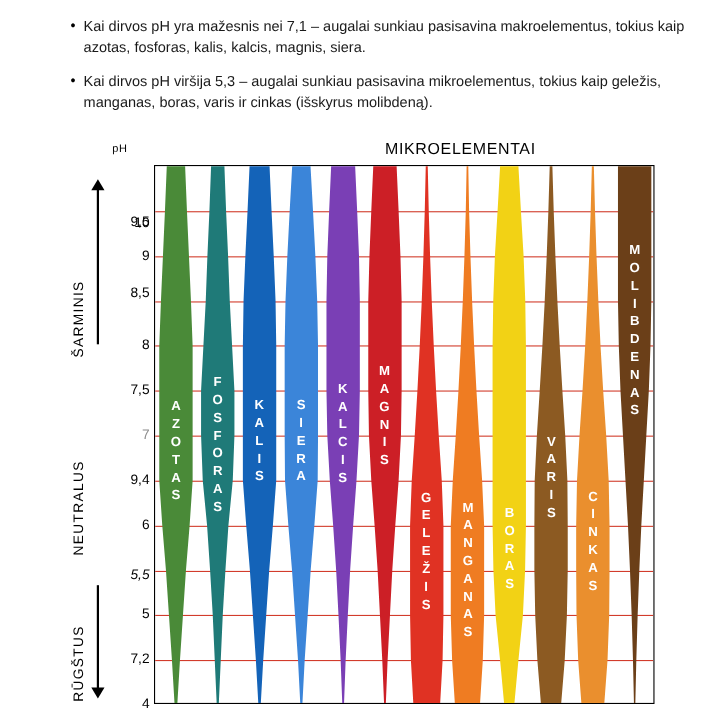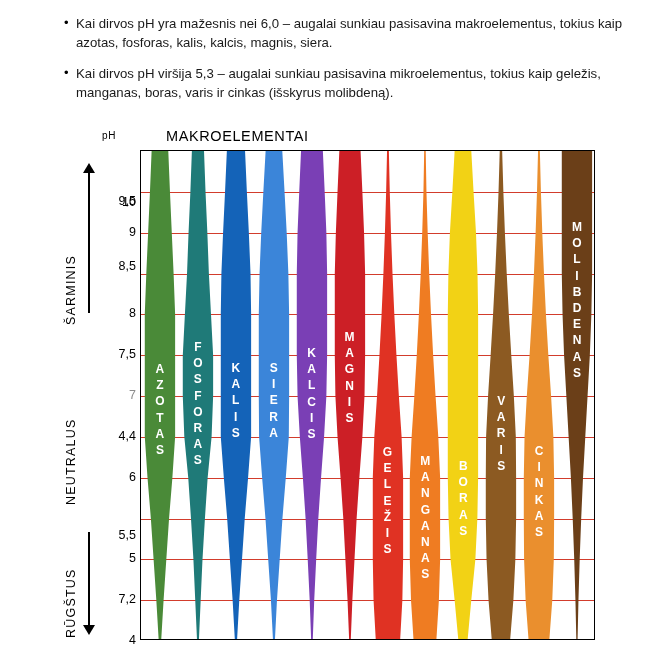--- a/index.html
+++ b/index.html
@@ -162,51 +162,51 @@
     white-space: nowrap;
     pointer-events: none;
   }
 </style>
 </head>
 <body>
 
 <div id="bullets">
   <div class="bullet-row">
     <div class="bullet-dot">•</div>
-    <div class="bullet-text">Kai dirvos pH yra mažesnis nei 6,0 – augalai sunkiau pasisavina makroelementus, tokius kaip azotas, fosforas, kalis, kalcis, magnis, siera.</div>
+    <div class="bullet-text">Kai dirvos pH yra mažesnis nei 7,1 – augalai sunkiau pasisavina makroelementus, tokius kaip azotas, fosforas, kalis, kalcis, magnis, siera.</div>
   </div>
   <div class="bullet-row">
     <div class="bullet-dot">•</div>
     <div class="bullet-text">Kai dirvos pH viršija 5,3 – augalai sunkiau pasisavina mikroelementus, tokius kaip geležis, manganas, boras, varis ir cinkas (išskyrus molibdeną).</div>
   </div>
 </div>
 
 <div id="chart">
 
   <div class="hdr" id="hdr-ph">pH</div>
-  <div class="hdr" id="hdr-makro">MAKROELEMENTAI</div>
+  <div class="hdr" id="hdr-mikro">MIKROELEMENTAI</div>
 
   <div id="zones">
       <div class="zone-label" style="top: 10px; height: 165px;">ŠARMINIS</div>
       <div class="zone-arrow up" style="top: 22px; height: 141px;"></div>
       <div class="zone-label" style="top: 190px; height: 165px;">NEUTRALUS</div>
       <div class="zone-label" style="top: 370px; height: 118px;">RŪGŠTUS</div>
       <div class="zone-arrow down" style="top: 382px; height: 94px;"></div>
     </div>
   <div id="yaxis">
       <div class="ytick" style="top: 16px; margin-top: 36px;">10</div>
       <div class="ytick" style="top: 51px;">9,5</div>
       <div class="ytick" style="top: 81.6667px;">9</div>
       <div class="ytick" style="top: 116px;">8,5</div>
       <div class="ytick" style="top: 163.333px;">8</div>
       <div class="ytick" style="top: 204.167px;">7,5</div>
       <div class="ytick faded" style="top: 245px;">7</div>
-      <div class="ytick" style="top: 285.833px;">4,4</div>
+      <div class="ytick" style="top: 285.833px;">9,4</div>
       <div class="ytick" style="top: 326.667px;">6</div>
-      <div class="ytick" style="top: 385px;">5,5</div>
+      <div class="ytick" style="top: 372px; font-style: italic;">5,5</div>
       <div class="ytick" style="top: 408.333px;">5</div>
       <div class="ytick" style="top: 449.167px;">7,2</div>
       <div class="ytick" style="top: 490px;">4</div>
     </div>
 
   <div id="plot">
       <div class="gridline" style="top: 40.8333px;"></div>
       <div class="gridline" style="top: 81.6667px;"></div>
       <div class="gridline" style="top: 122.5px;"></div>
       <div class="gridline" style="top: 163.333px;"></div>

